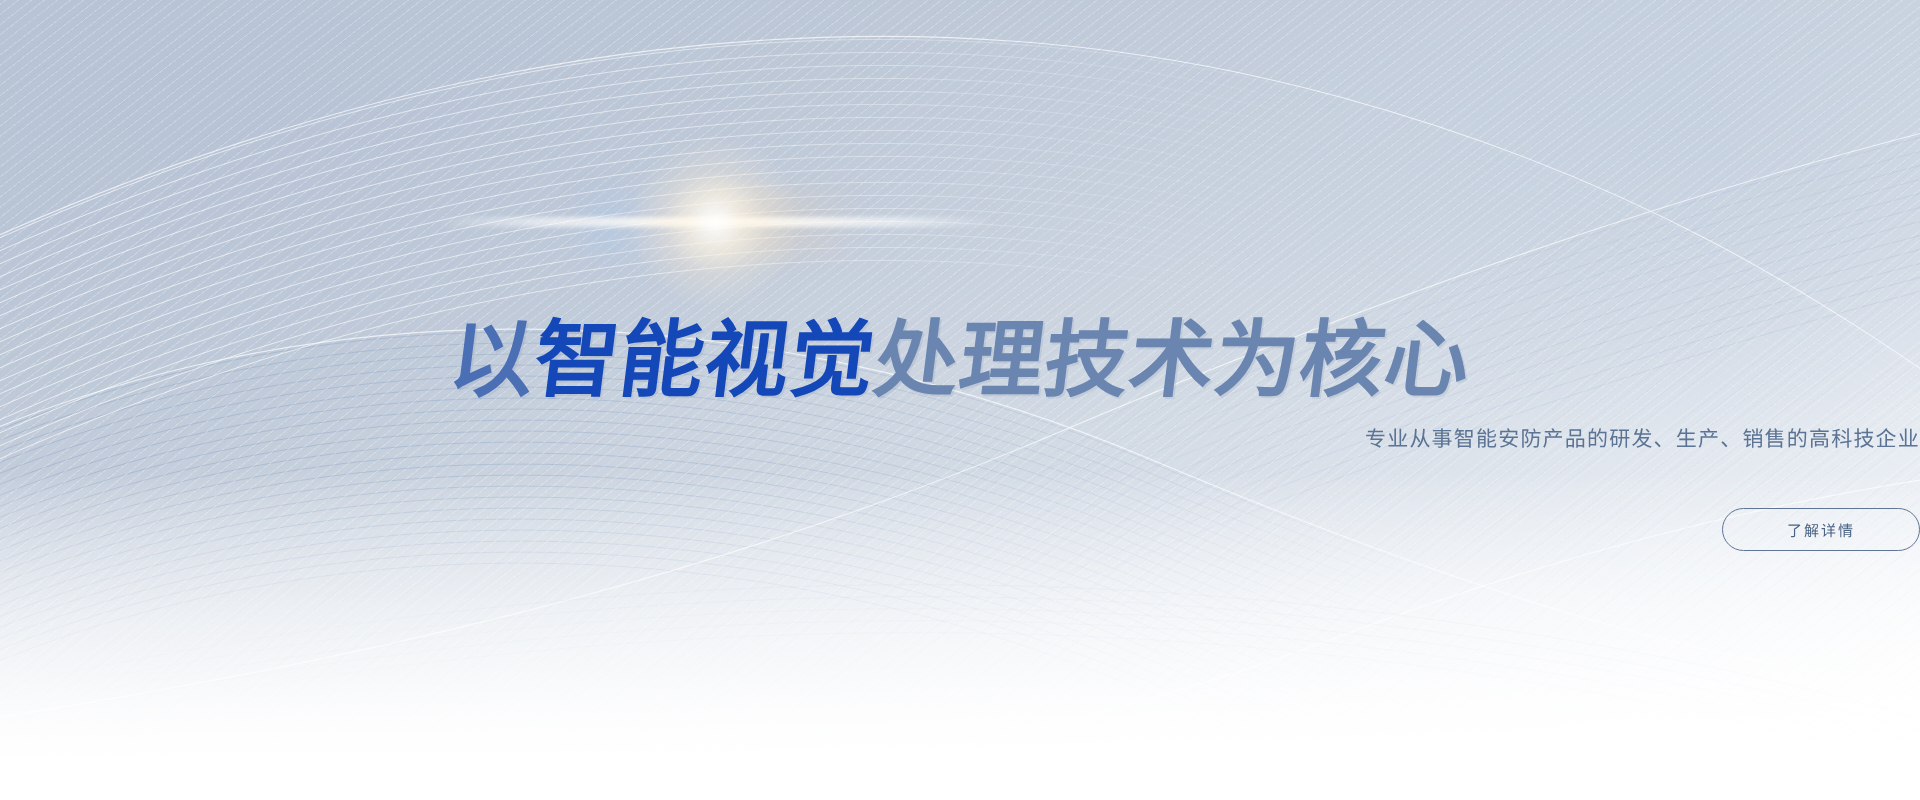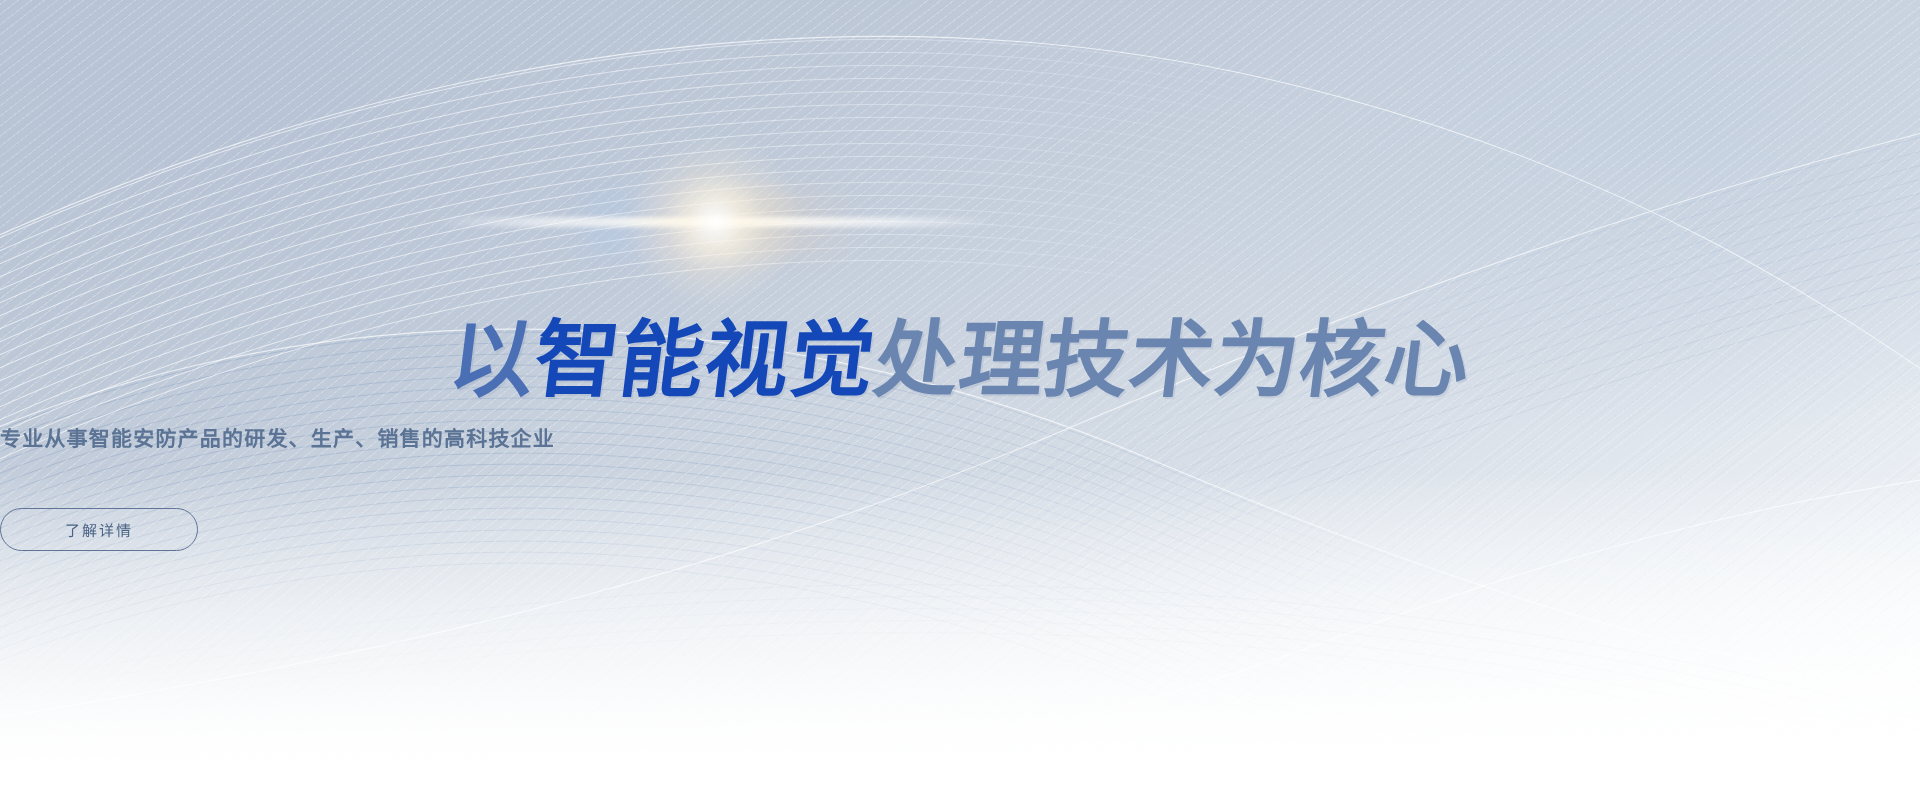--- a/index.html
+++ b/index.html
@@ -153,33 +153,33 @@
     font-family: "DejaVu Sans", "Liberation Sans", sans-serif;
     transform: skewX(-7deg);
     text-shadow: 2px 2px 0 rgba(120,140,170,0.18);
   }
   .headline .seg { display: inline; }
 
   .subtitle {
     position: absolute;
     top: 401px;
     left: 0; right: 0;
-    text-align: left;
+    text-align: right;
     font-size: 21px;
     letter-spacing: 1.2px;
-    font-weight: 700;
+    font-weight: 400;
     color: #5b7394;
   }
 
   .cta-wrap {
     position: absolute;
     top: 508px;
     left: 0; right: 0;
     display: flex;
-    justify-content: flex-start;
+    justify-content: flex-end;
   }
   .cta-btn {
     width: 198px;
     height: 43px;
     border: 1px solid #5f7496;
     border-radius: 999px;
     background: transparent;
     color: #4a6384;
     font-size: 15px;
     letter-spacing: 2px;

